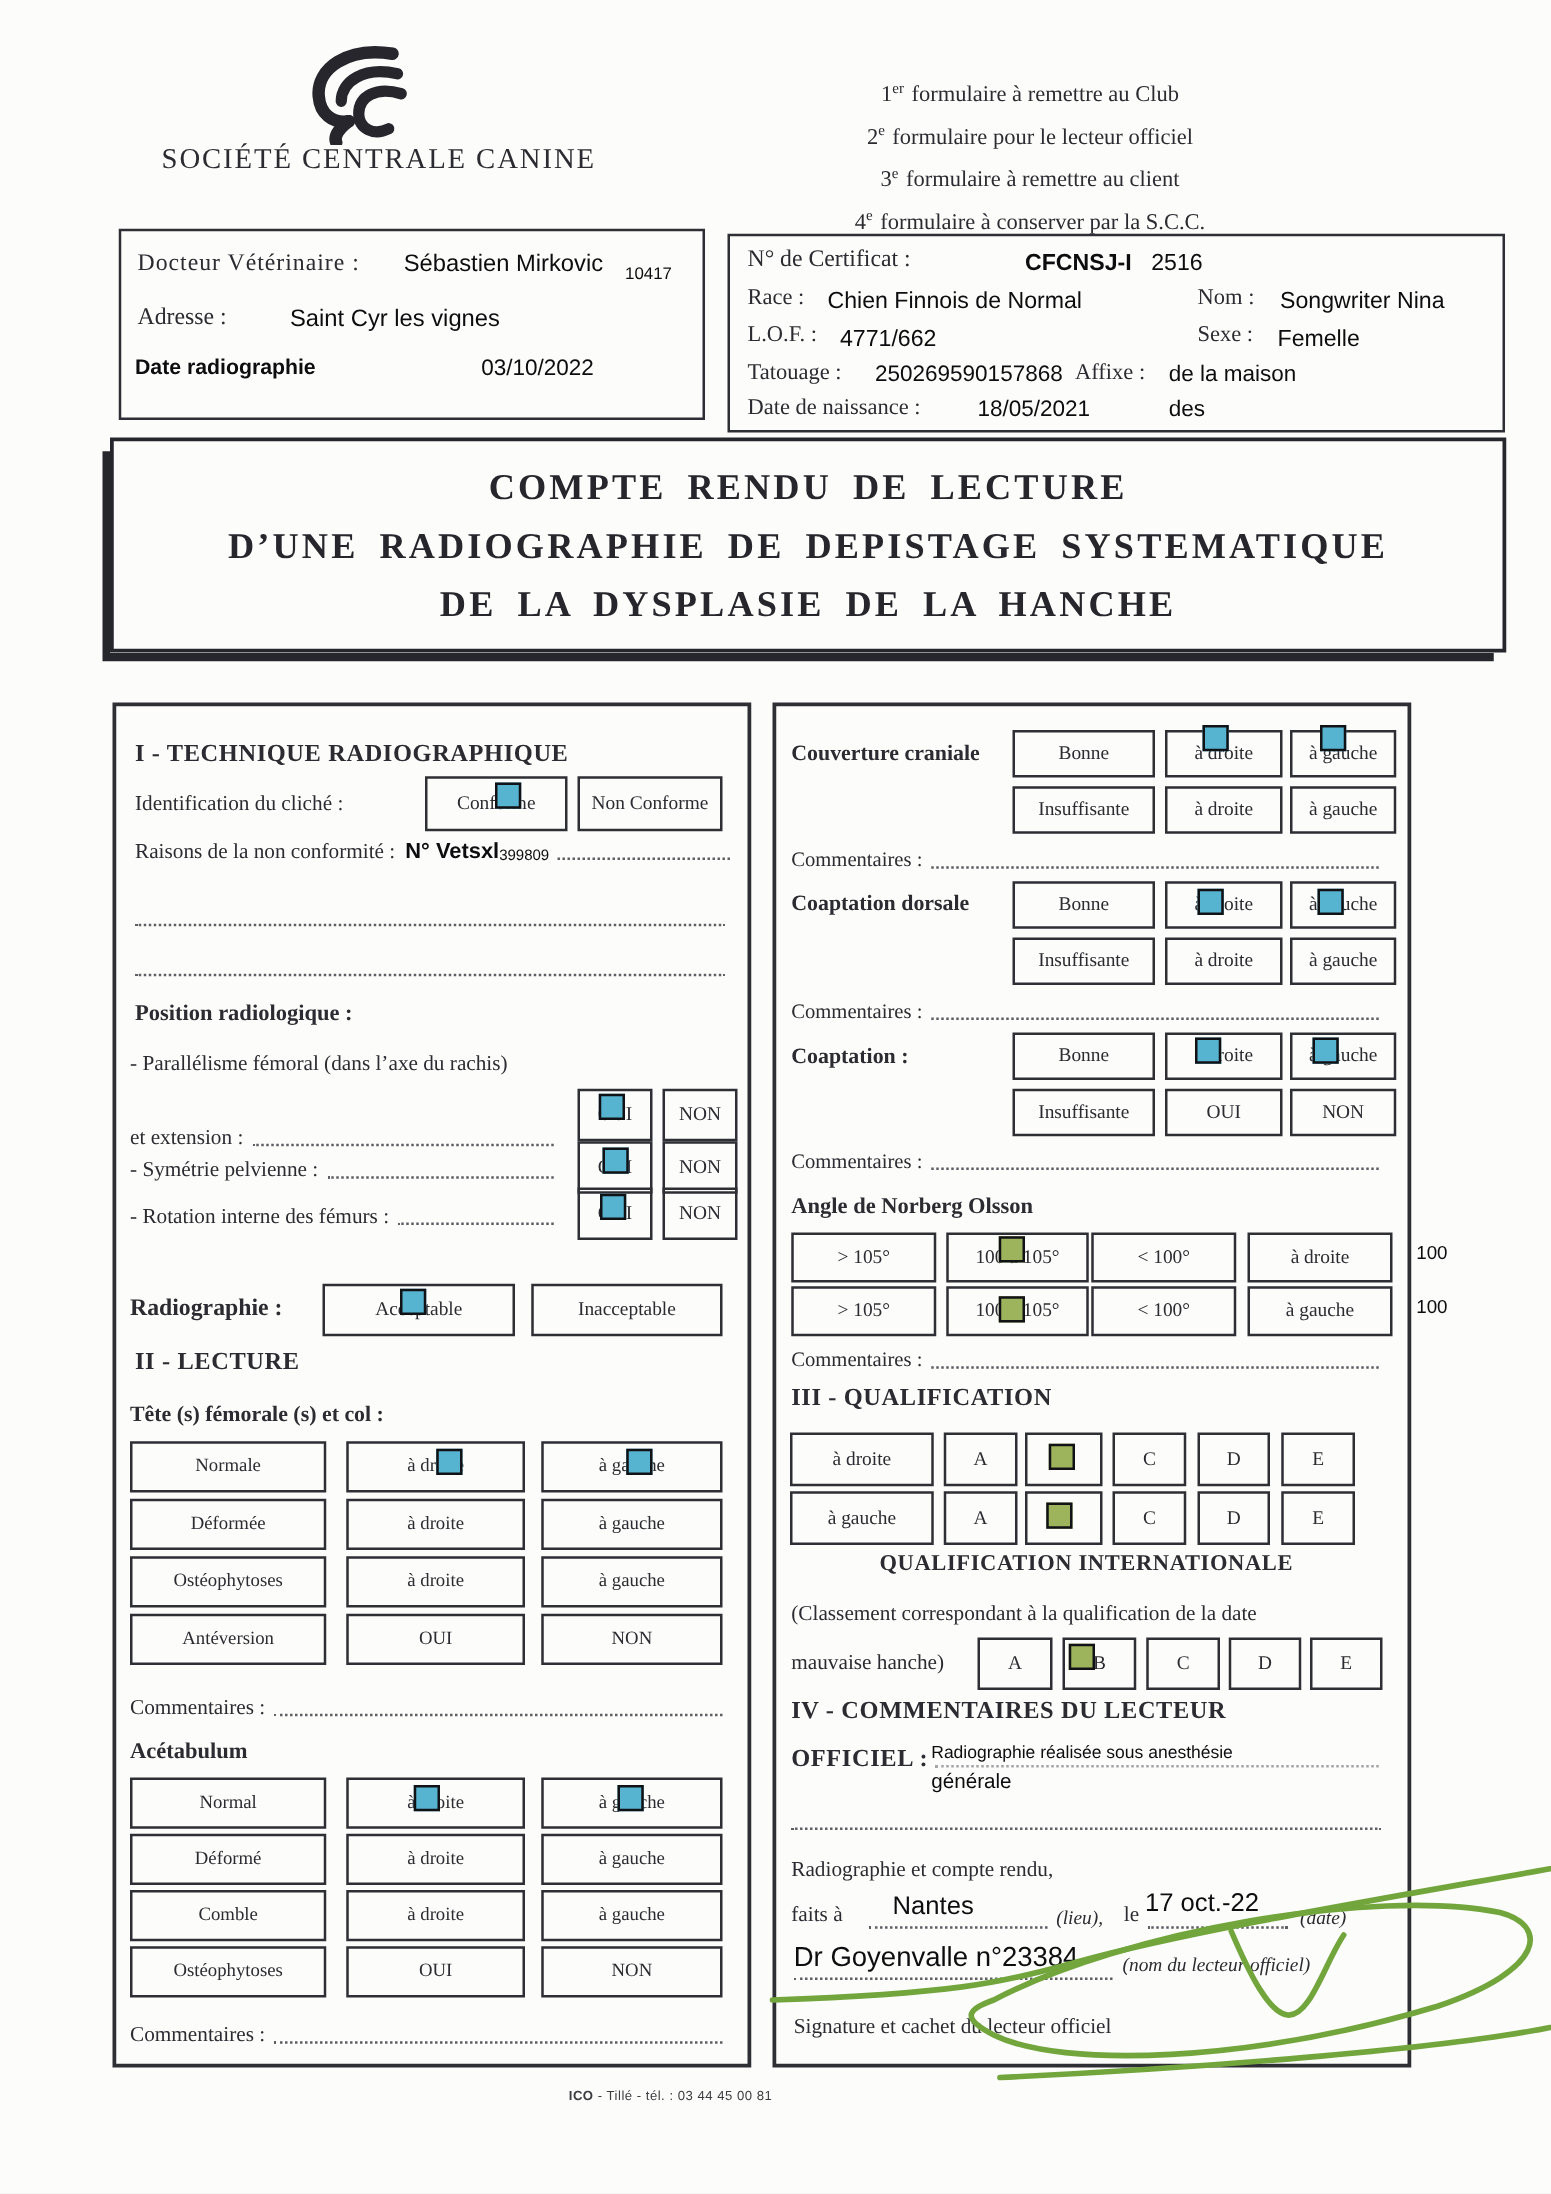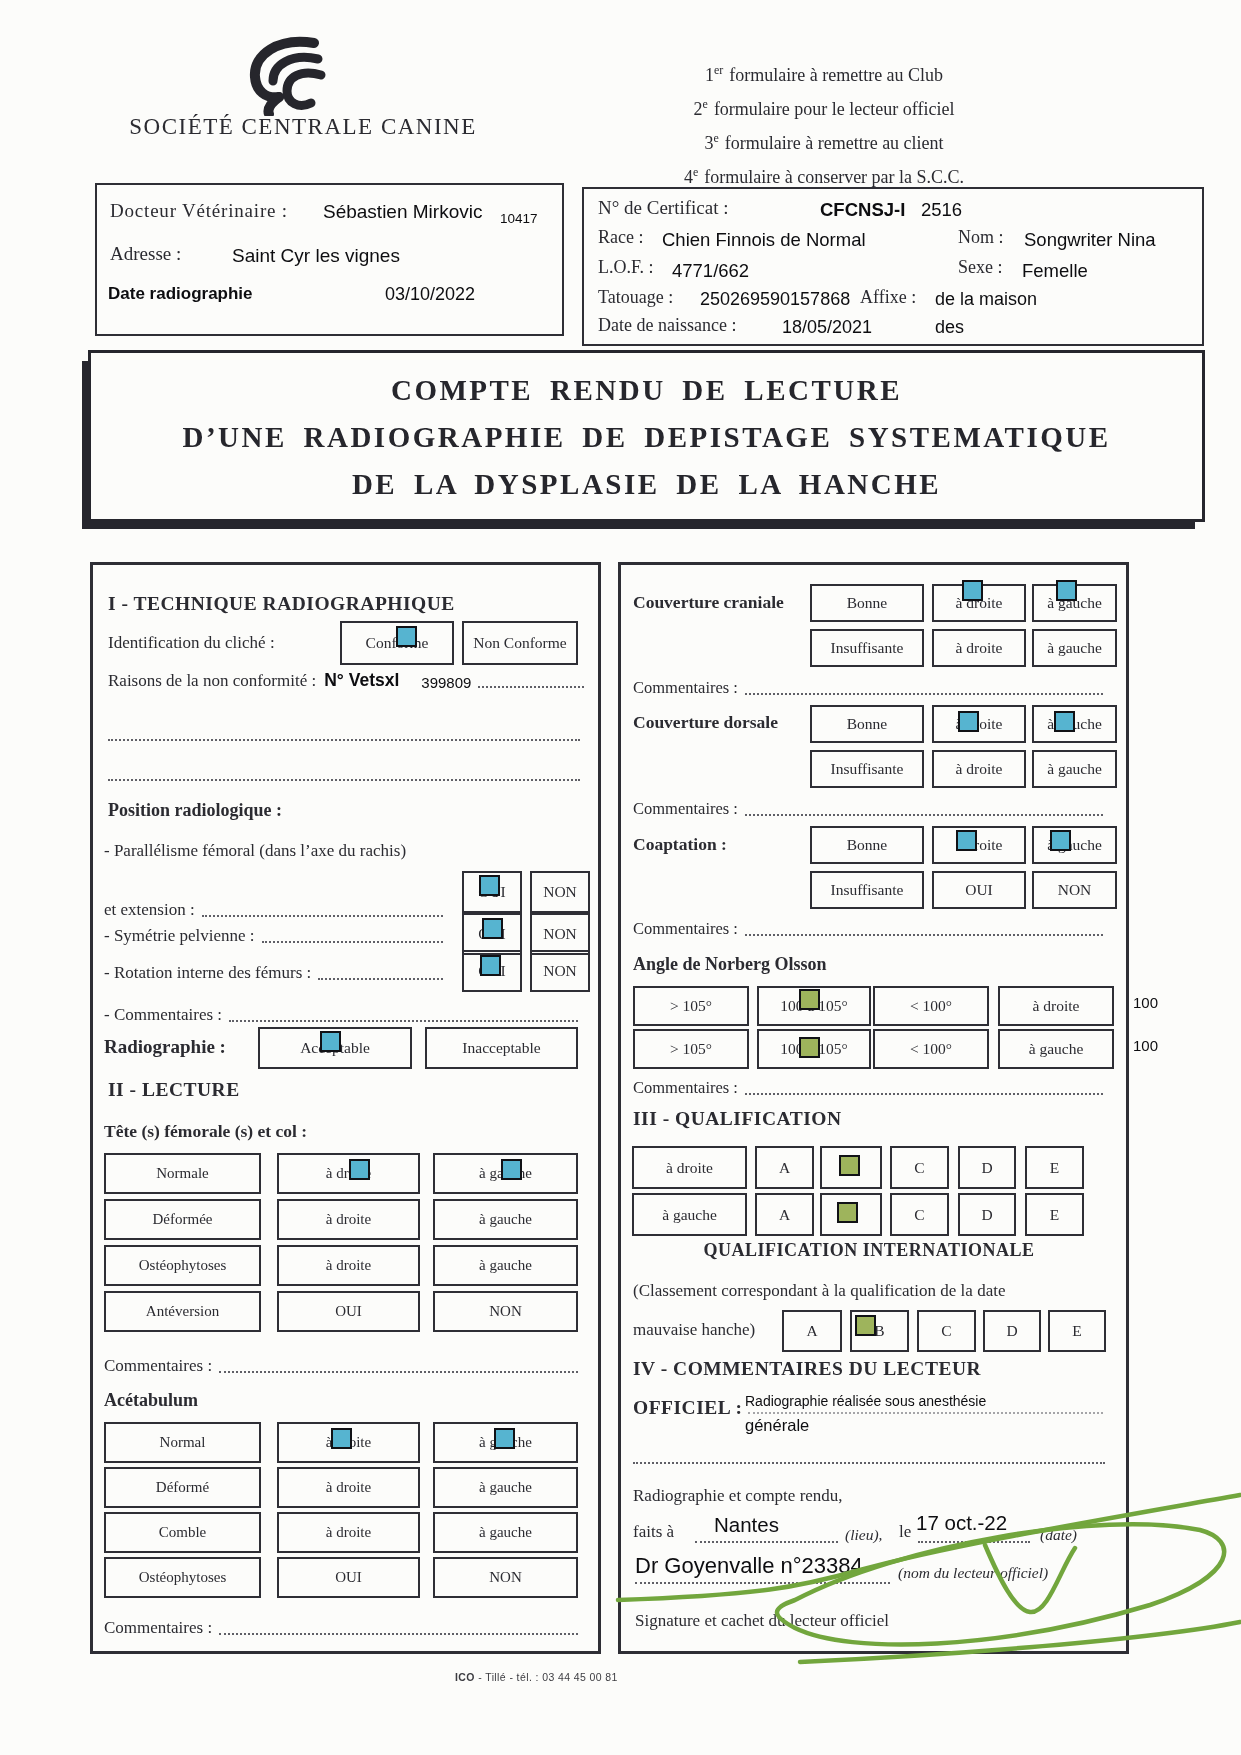--- a/index.html
+++ b/index.html
@@ -96,21 +96,21 @@
 
   <div class="abs ser b" style="left:108px;top:593px;font-size:19.5px;letter-spacing:.5px">I - TECHNIQUE RADIOGRAPHIQUE</div>
   <div class="abs ser" style="left:108px;top:633px;font-size:17px">Identification du cliché :</div>
   <div class="obx" style="left:340px;top:621px;width:110px;height:40px">Conforme</div>
   <div class="obx" style="left:462px;top:621px;width:112px;height:40px">Non Conforme</div>
   <div class="chk blue" style="left:396px;top:626px"></div>
 
   <div class="line" style="left:108px;top:670px;width:478px">
     <span class="ser" style="font-size:17px">Raisons de la non conformité :</span>
     <span class="sans b" style="font-size:17.5px;margin-left:8px">N° Vetsxl</span>
-    <span class="sans" style="font-size:15px;margin-left:22px">399809</span>
+    <span class="sans" style="font-size:12px;">399809</span>
     <span class="dots-fill"></span>
   </div>
   <div class="dotline" style="left:108px;top:739px;width:472px"></div>
   <div class="dotline" style="left:108px;top:779px;width:472px"></div>
 
   <div class="abs ser b" style="left:108px;top:800px;font-size:18px">Position radiologique :</div>
   <div class="abs ser" style="left:104px;top:841px;font-size:17px">- Parallélisme fémoral (dans l’axe du rachis)</div>
 
   <div class="line" style="left:104px;top:900px;width:341px">
     <span class="ser" style="font-size:17px">et extension :</span>
@@ -129,24 +129,20 @@
   <div class="chk blue" style="left:482px;top:918px"></div>
 
   <div class="line" style="left:104px;top:963px;width:341px">
     <span class="ser" style="font-size:17px">- Rotation interne des fémurs :</span>
     <span class="dots-fill"></span>
   </div>
   <div class="obx" style="left:462px;top:950px;width:56px;height:38px">OUI</div>
   <div class="obx" style="left:530px;top:950px;width:56px;height:38px">NON</div>
   <div class="chk blue" style="left:480px;top:955px"></div>
 
-  <div class="line" style="left:104px;top:1005px;width:476px">
-    <span class="ser" style="font-size:17px">- Commentaires :</span>
-    <span class="dots-fill"></span>
-  </div>
 
   <div class="abs ser b" style="left:104px;top:1036px;font-size:19px">Radiographie :</div>
   <div class="obx" style="left:258px;top:1027px;width:150px;height:38px">Acceptable</div>
   <div class="obx" style="left:425px;top:1027px;width:149px;height:38px">Inacceptable</div>
   <div class="chk blue" style="left:320px;top:1031px"></div>
 
   <div class="abs ser b" style="left:108px;top:1079px;font-size:19.5px;letter-spacing:.5px">II - LECTURE</div>
   <div class="abs ser b" style="left:104px;top:1121px;font-size:17.5px">Tête (s) fémorale (s) et col :</div>
 
   <div class="obx cell" style="left:104px;top:1153px;width:153px;height:37px">Normale</div>
@@ -199,21 +195,21 @@
   <div class="chk blue" style="left:962px;top:580px"></div>
   <div class="chk blue" style="left:1056px;top:580px"></div>
   <div class="obx" style="left:810px;top:629px;width:110px;height:34px">Insuffisante</div>
   <div class="obx" style="left:932px;top:629px;width:90px;height:34px">à droite</div>
   <div class="obx" style="left:1032px;top:629px;width:81px;height:34px">à gauche</div>
   <div class="line" style="left:633px;top:678px;width:472px">
     <span class="ser" style="font-size:16.5px">Commentaires :</span>
     <span class="dots-fill"></span>
   </div>
 
-  <div class="abs ser b" style="left:633px;top:712px;font-size:17.5px">Couverture dorsale</div>
+  <div class="abs ser b" style="left:633px;top:712px;font-size:17.5px">Coaptation dorsale</div>
   <div class="obx" style="left:810px;top:705px;width:110px;height:34px">Bonne</div>
   <div class="obx" style="left:932px;top:705px;width:90px;height:34px">à droite</div>
   <div class="obx" style="left:1032px;top:705px;width:81px;height:34px">à gauche</div>
   <div class="chk blue" style="left:958px;top:711px"></div>
   <div class="chk blue" style="left:1054px;top:711px"></div>
   <div class="obx" style="left:810px;top:750px;width:110px;height:34px">Insuffisante</div>
   <div class="obx" style="left:932px;top:750px;width:90px;height:34px">à droite</div>
   <div class="obx" style="left:1032px;top:750px;width:81px;height:34px">à gauche</div>
   <div class="line" style="left:633px;top:799px;width:472px">
     <span class="ser" style="font-size:16.5px">Commentaires :</span>

